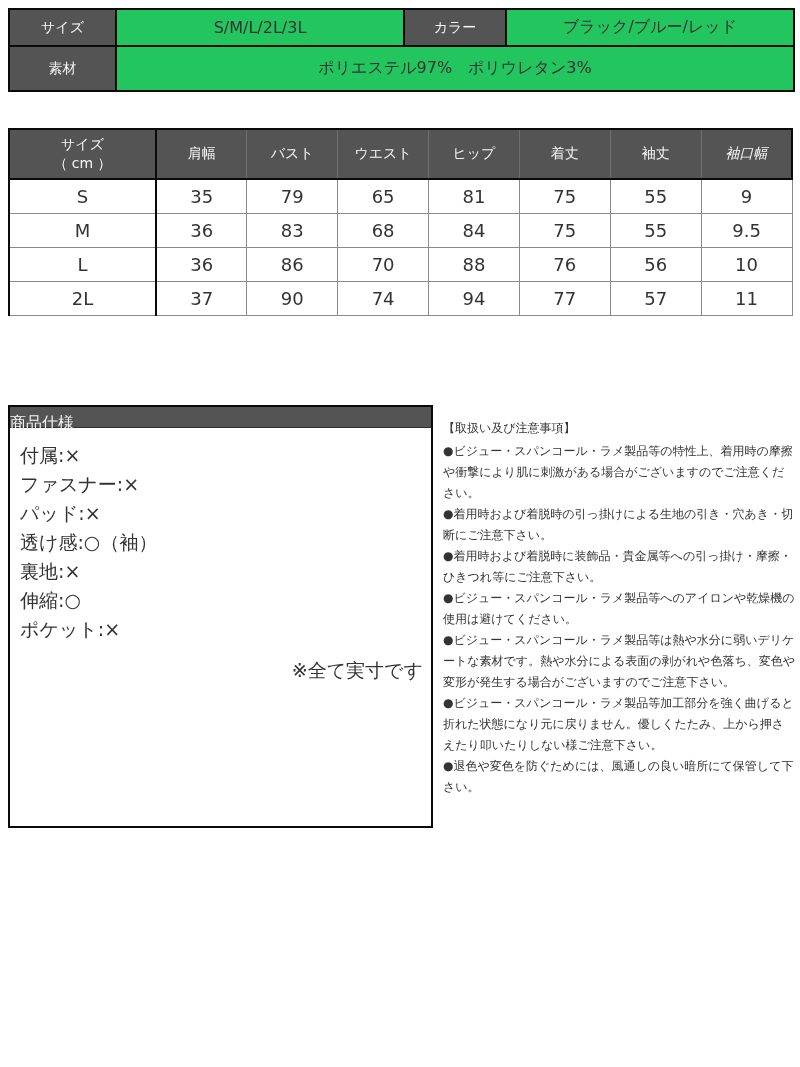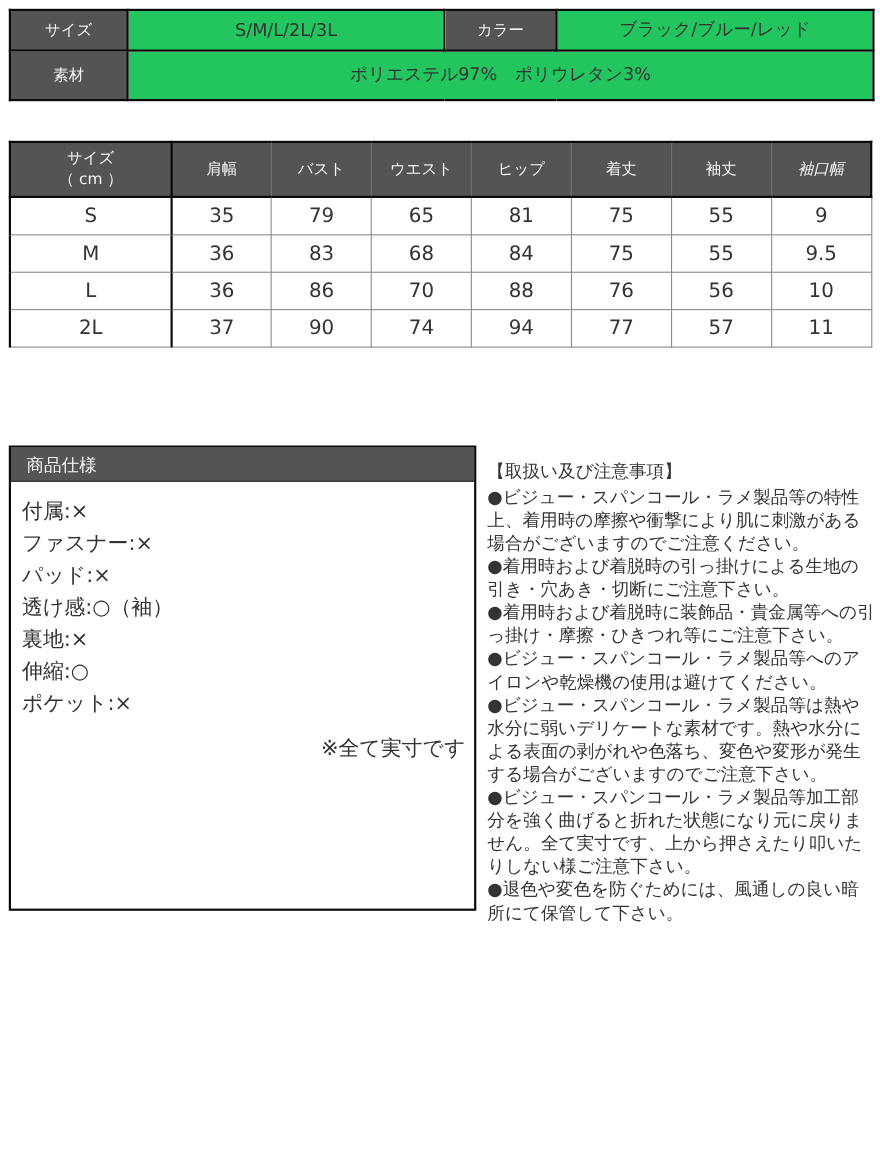--- a/index.html
+++ b/index.html
@@ -63,32 +63,32 @@
   }
   .size-table td:first-child { border-left: 2px solid var(--border-dark); border-right: 2px solid var(--border-dark); }
 
   
   .spec-box {
     position: absolute; left: 8px; top: 405px;
     width: 425px; height: 423px;
     border: 2px solid var(--border-dark); background: #fff;
   }
   .spec-header {
-    height: 31px; background: var(--header-bg); color: var(--header-text);
-    font-size: 16px; line-height: 31px; padding-left: 14px;
+    height: 21px; background: var(--header-bg); color: var(--header-text);
+    font-size: 16px; line-height: 31px; 
     border-bottom: 1px solid #2e2e2e;
   }
   .spec-body { padding: 13px 8px 0 10px; font-size: 19px; color: var(--text-color); }
   .spec-line { line-height: 29px; white-space: pre; }
   .spec-note { line-height: 29px; margin-top: 12px; text-align: right; }
 
   
   .notes {
     position: absolute; left: 443px; top: 418px; width: 353px;
-    font-size: 16px; line-height: 21px; color: var(--text-color);
+    font-size: 12px; line-height: 21px; color: var(--text-color);
   }
   .notes-title { margin: 0 0 2px 0; }
   .note-p { margin: 0; text-align: left; }
 </style>
 </head>
 <body>
 
 <div class="canvas">
 
   <table class="info-table">
@@ -197,18 +197,18 @@
   </div>
 
   <div class="notes">
     <p class="notes-title">【取扱い及び注意事項】</p>
     <div>
         <p class="note-p">●ビジュー・スパンコール・ラメ製品等の特性上、着用時の摩擦や衝撃により肌に刺激がある場合がございますのでご注意ください。</p>
         <p class="note-p">●着用時および着脱時の引っ掛けによる生地の引き・穴あき・切断にご注意下さい。</p>
         <p class="note-p">●着用時および着脱時に装飾品・貴金属等への引っ掛け・摩擦・ひきつれ等にご注意下さい。</p>
         <p class="note-p">●ビジュー・スパンコール・ラメ製品等へのアイロンや乾燥機の使用は避けてください。</p>
         <p class="note-p">●ビジュー・スパンコール・ラメ製品等は熱や水分に弱いデリケートな素材です。熱や水分による表面の剥がれや色落ち、変色や変形が発生する場合がございますのでご注意下さい。</p>
-        <p class="note-p">●ビジュー・スパンコール・ラメ製品等加工部分を強く曲げると折れた状態になり元に戻りません。全て実寸です、上から押さえたり叩いたりしない様ご注意下さい。</p>
+        <p class="note-p">●ビジュー・スパンコール・ラメ製品等加工部分を強く曲げると折れた状態になり元に戻りません。優しくたたみ、上から押さえたり叩いたりしない様ご注意下さい。</p>
         <p class="note-p">●退色や変色を防ぐためには、風通しの良い暗所にて保管して下さい。</p>
       </div>
   </div>
 
 </div>
 
 </body></html>

